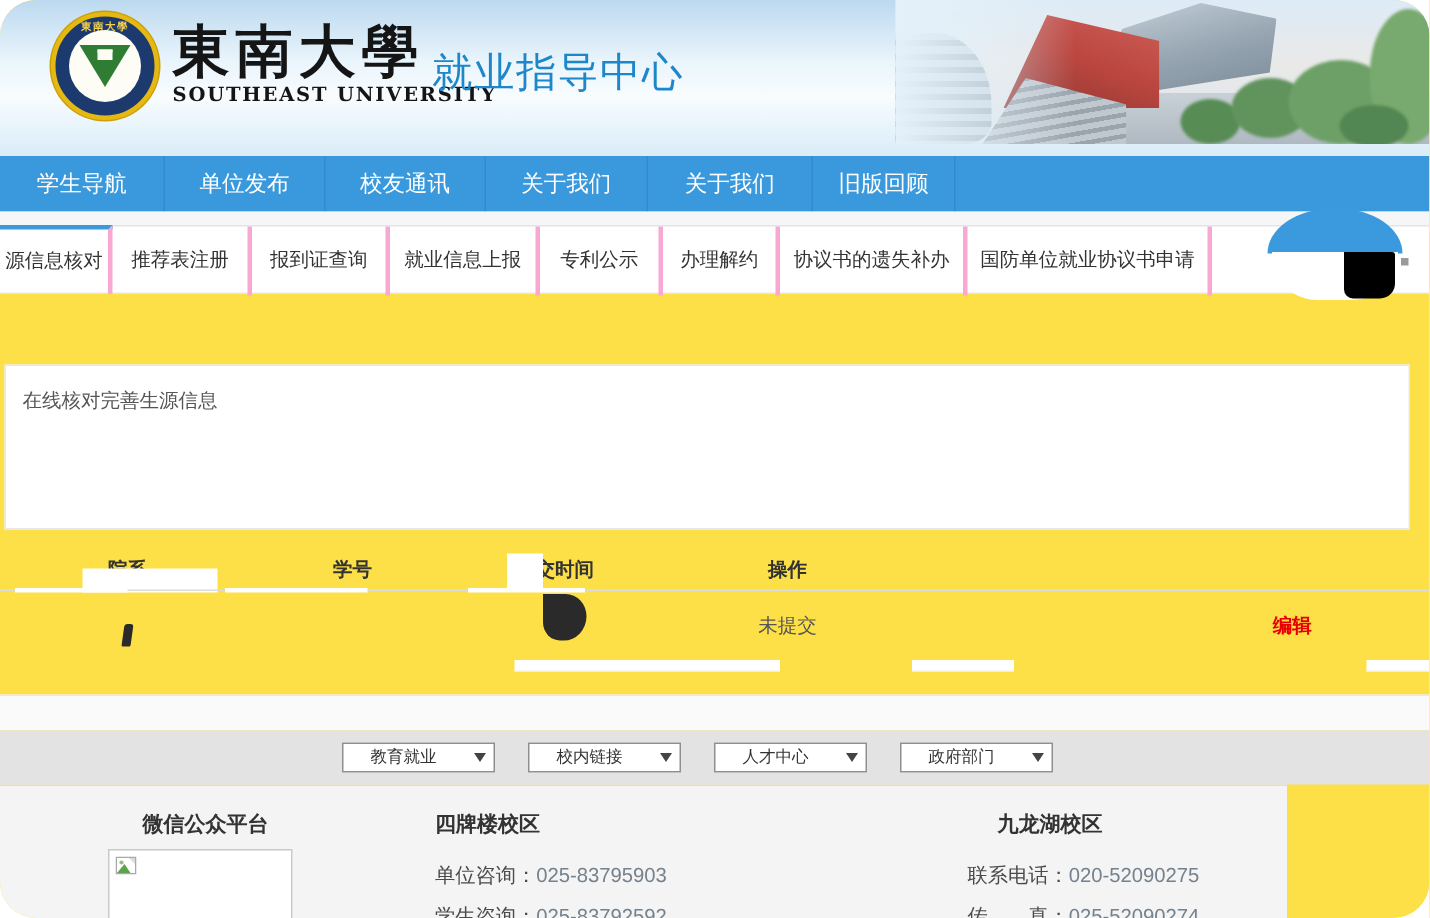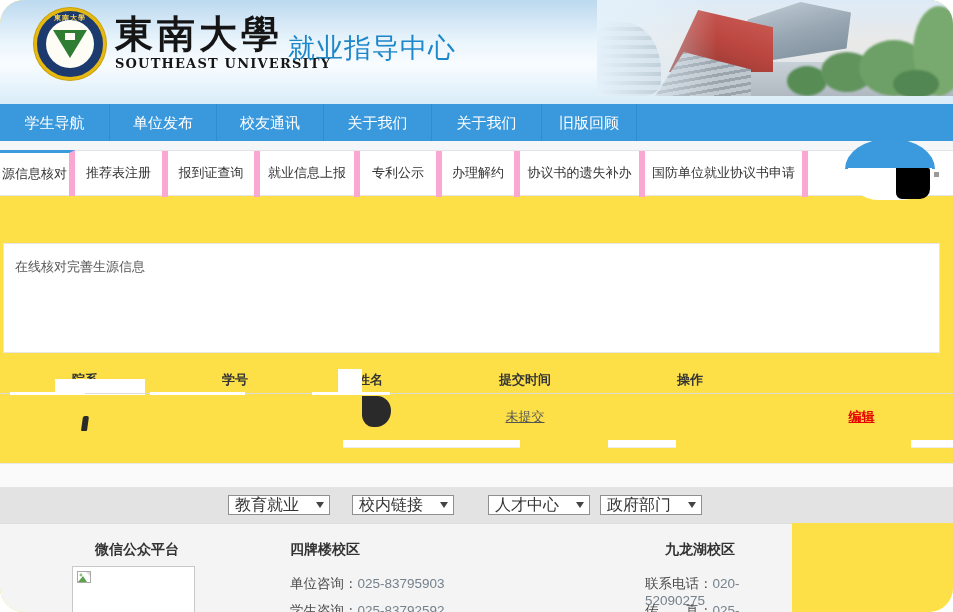--- a/index.html
+++ b/index.html
@@ -75,21 +75,21 @@
     height:37px; line-height:37px; text-align:center; color:#fff; font-size:15px;
     border-right:1px solid #2f8cce; cursor:pointer;
   }
   .nav-strip { position:absolute; left:0; top:141px; width:953px; height:9px; background:#f4f6f7; }
 
   
   .tabs { position:absolute; left:0; top:150px; width:953px; height:46px; background:#fff;
     border-top:1px solid #e4e4e4; border-bottom:1px solid #e6e6e6; display:flex; }
   .tab {
     height:46px; line-height:44px; text-align:center; font-size:13px; color:#333;
-    border-right:6px solid #f9a8d4; cursor:pointer; white-space:nowrap; overflow:hidden;
+    border-right:3px solid #f9a8d4; cursor:pointer; white-space:nowrap; overflow:hidden;
   }
   .tab.active { border-top:3px solid #3a9add; margin-top:-1px; line-height:42px; }
 
   
   .red-dome { position:absolute; left:845px; top:139px; width:90px; height:30px;
     background:#3a9add; border-radius:46px 46px 0 0 / 32px 32px 0 0; }
   .red-white { position:absolute; left:848px; top:168px; width:84px; height:32px;
     background:#fff; border-radius:0 0 30px 30px; }
   .red-black { position:absolute; left:896px; top:168px; width:34px; height:31px;
     background:#000; border-radius:0 2px 10px 6px; }
@@ -108,43 +108,43 @@
   .tbl { position:absolute; left:0; top:365px; width:953px; }
   .tbl-row { display:grid; grid-template-columns:170px 130px 140px 170px 160px 1fr; }
   .tbl-head { position:relative; height:29px; align-items:center; }
   .th { text-align:center; font-size:13px; font-weight:bold; color:#333; line-height:29px; position:relative; }
   .tbl-head-border { position:absolute; left:0; top:28px; width:953px; height:1px; background:#dcdcdc; }
   .gap { position:absolute; top:27px; height:3px; background:#fff; }
   .g1 { left:10px; width:75px; } .g2 { left:150px; width:95px; } .g3 { left:312px; width:78px; }
   .th-redact1 { position:absolute; left:55px; top:14px; width:90px; height:16px; background:#fff; }
   .th-redact2 { position:absolute; left:338px; top:4px; width:24px; height:23px; background:#fff; }
   .tbl-body { position:relative; height:70px; }
-  .td { text-align:center; font-size:13px; color:#555; padding-top:14px;text-decoration:underline; }
+  .td { text-align:center; font-size:13px; color:#555; padding-top:14px; }
   .td-action { color:#e60000; font-weight:bold; cursor:pointer; }
   .row-redact-a { position:absolute; left:82px; top:22px; width:6px; height:15px; background:#2a2a2a;
     transform:skewX(-8deg); border-radius:2px 2px 1px 1px; }
   .row-redact-b { position:absolute; left:362px; top:2px; width:29px; height:31px; background:#2a2a2a;
     border-radius:0 55% 60% 45%; }
   .row-line { position:absolute; top:46px; height:8px; background:#fff; border-bottom:1px solid #ededed; }
   .rl1 { left:343px; width:177px; } .rl2 { left:608px; width:68px; } .rl3 { left:911px; width:42px; }
 
   .pre-footer { position:absolute; left:0; top:463px; width:953px; height:24px;
     background:#fafafa; border-top:1px solid #e8e8e8; }
 
   
   .links-bar { position:absolute; left:0; top:487px; width:953px; height:36px; background:#e3e3e3; }
   .dd { position:absolute; top:8px; width:102px; height:20px; background:#fff;
-    border:1px solid #8f8f8f; font-size:16px; color:#333; line-height:18px; padding-left:6px;
+    border:1px solid #8f8f8f; font-size:11px; color:#333; line-height:18px; padding-left:18px;
     cursor:pointer; }
   .dd .chev { position:absolute; right:5px; top:6px; width:0; height:0;
     border-left:4px solid transparent; border-right:4px solid transparent; border-top:6px solid #444; }
-  .dd1 { left:228px; } .dd2 { left:352px; } .dd3 { left:488px; } .dd4 { left:600px; }
-
-  
-  .footer { position:absolute; left:0; top:523px; width:792px; height:89px; background:#f4f4f4;
+  .dd1 { left:228px; } .dd2 { left:352px; } .dd3 { left:476px; } .dd4 { left:600px; }
+
+  
+  .footer { position:absolute; left:0; top:523px; width:858px; height:89px; background:#f4f4f4;
     border-top:1px solid #dedede; }
   .f-head { position:absolute; font-size:14px; font-weight:bold; color:#333; }
   .fh1 { left:95px; top:17px; } .fh2 { left:290px; top:17px; } .fh3 { left:645px; top:17px;margin-left:20px; }
   .qr-box { position:absolute; left:72px; top:42px; width:123px; height:60px;
     background:#fff; border:1px solid #c9c9c9; }
   .broken-img { position:absolute; left:4px; top:4px; width:14px; height:12px; }
   .f-line { position:absolute; font-size:13.5px; }
   .f-label { color:#4a4a4a; } .f-val { color:#75818c; }
   .fl1 { left:290px; top:51px; } .fl2 { left:290px; top:78px; }
   .fl3 { left:645px; top:51px; } .fl4 { left:645px; top:78px; }
@@ -213,21 +213,20 @@
 
 
   <div class="intro-box">
     <div class="intro-text">在线核对完善生源信息</div>
   </div>
 
   <div class="tbl">
     <div class="tbl-row tbl-head">
       <div class="th">院系</div>
       <div class="th">学号</div>
-      <div class="th">姓名</div>
       <div class="th">提交时间</div>
       <div class="th">操作</div>
       <div class="th-redact1"></div>
       <div class="th-redact2"></div>
       <div class="tbl-head-border"></div>
       <div class="gap g1"></div>
       <div class="gap g2"></div>
       <div class="gap g3"></div>
     </div>
     <div class="tbl-row tbl-body">

